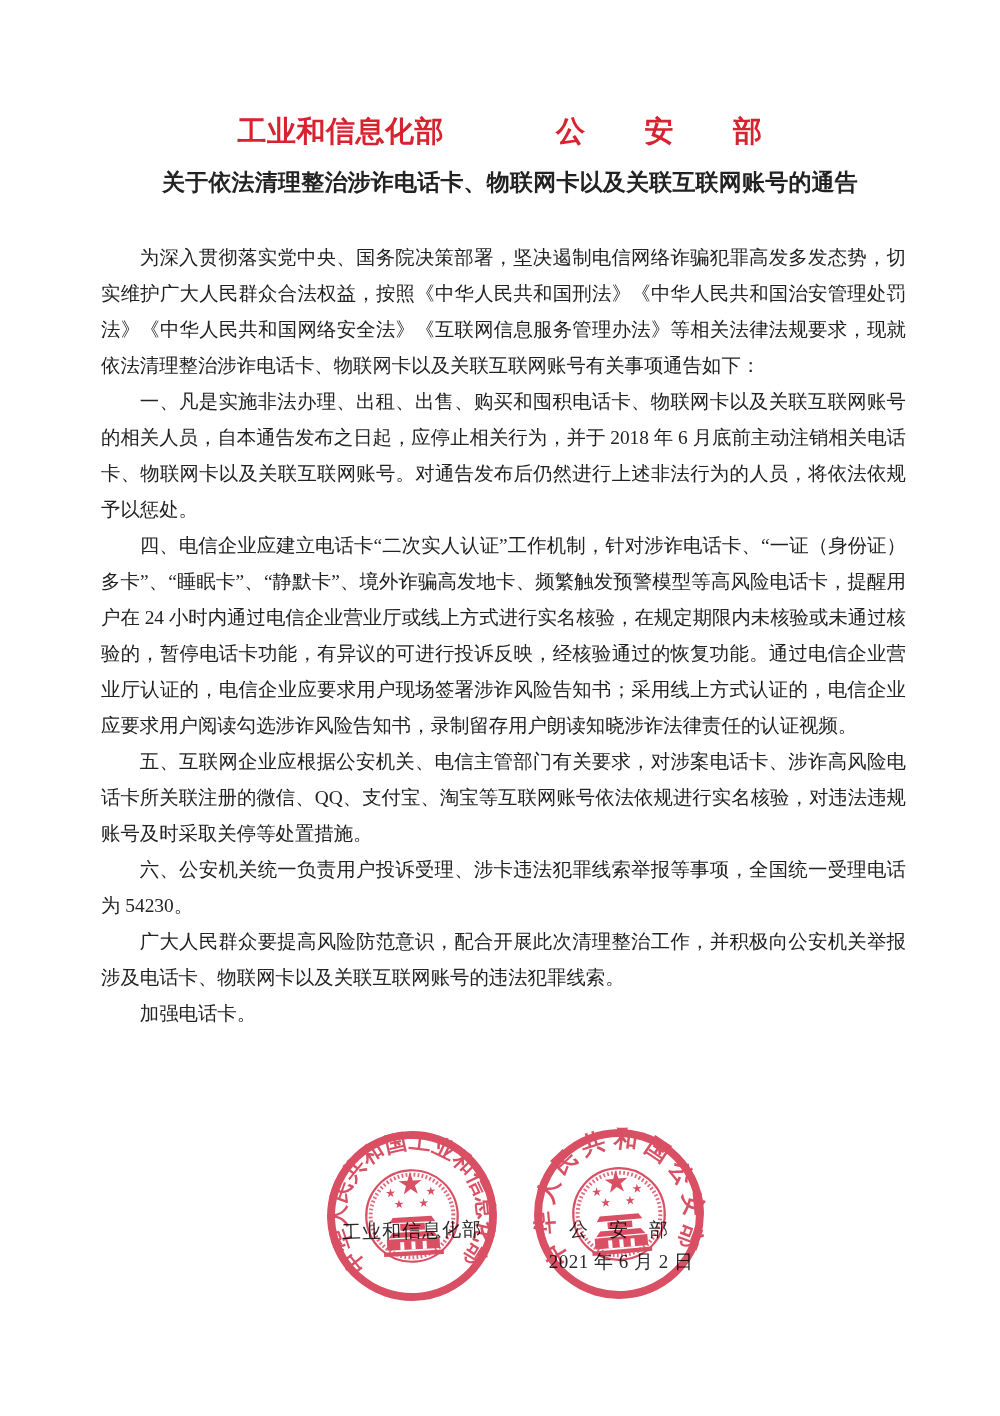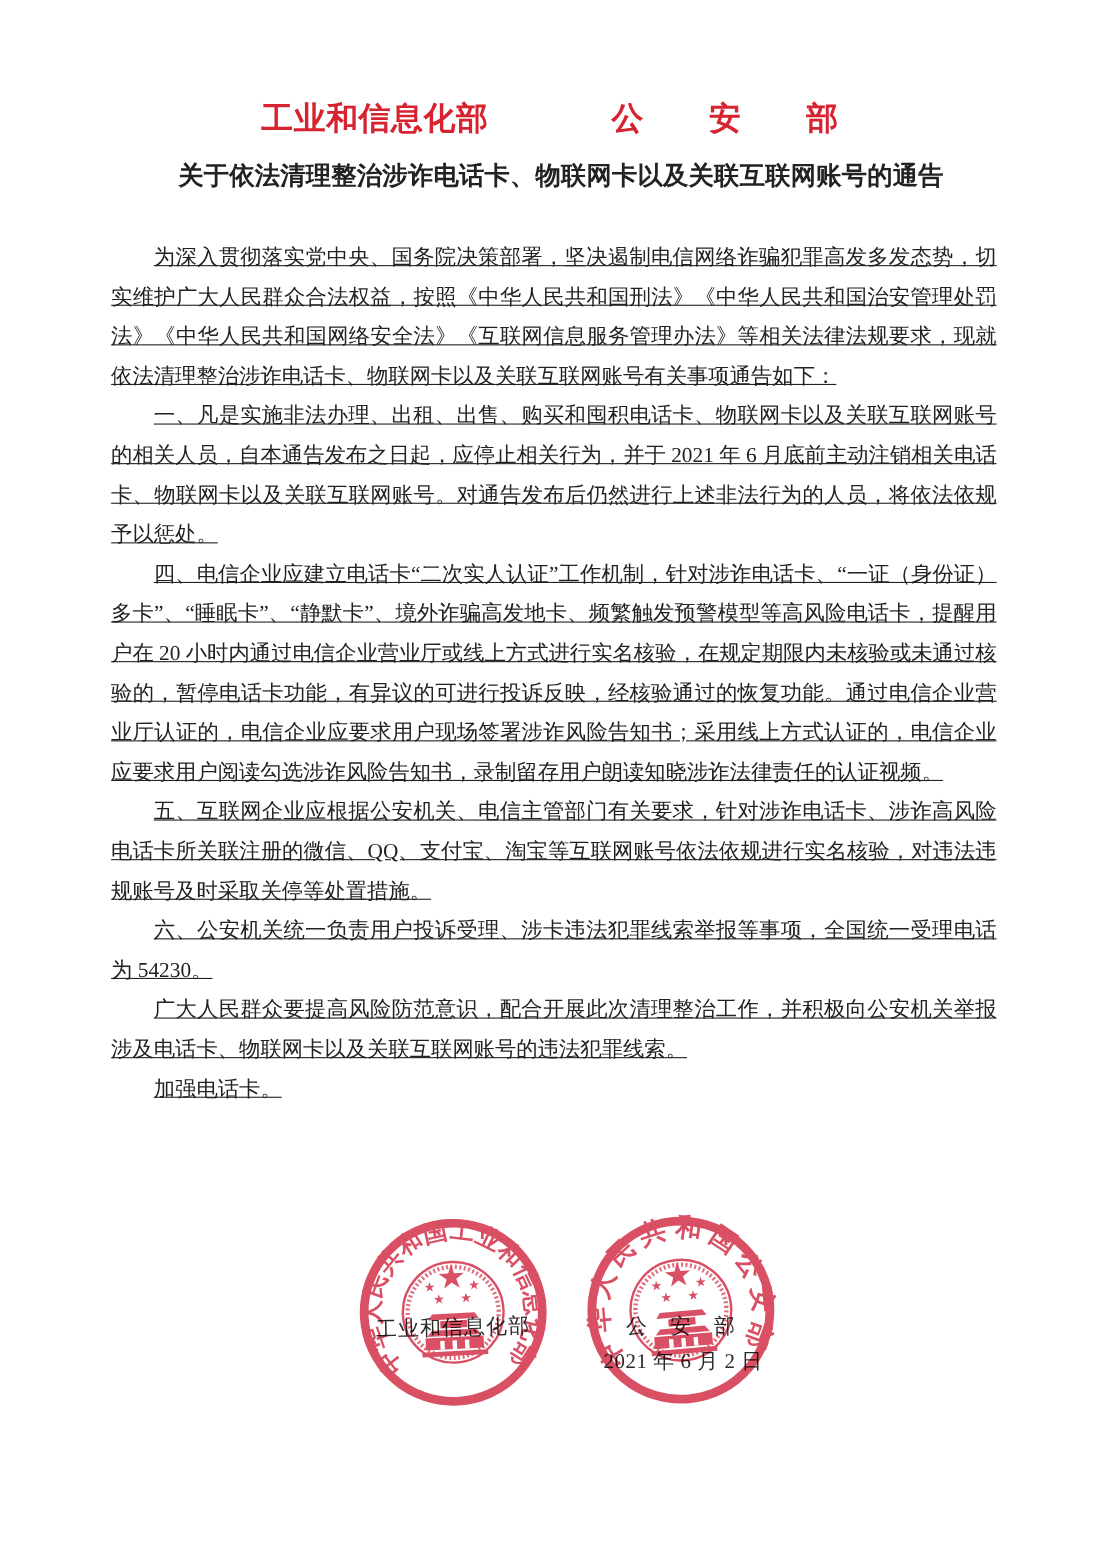--- a/index.html
+++ b/index.html
@@ -1,21 +1,21 @@
 <!DOCTYPE html>
 <html lang="zh" style="--header-red: #d6232f; --seal-red: #d53b52; --text-black: #222222;"><head>
 <meta charset="utf-8">
 <style>
   html,body{margin:0;padding:0;}
   body{
     width:1000px;height:1416px;position:relative;overflow:hidden;
     background:radial-gradient(ellipse 140% 120% at 50% 45%, #ffffff 62%, #fbfaf8 86%, #f1efec 100%);
     font-family:"Liberation Serif","DejaVu Serif",serif;
   }
-  .page{position:absolute;inset:0;}
+  .page{position:absolute;inset:0;margin-top:23px;}
 
   
   .gov-header{
     position:absolute;top:90px;left:0;width:1000px;
     display:flex;justify-content:center;align-items:baseline;gap:112px;
     color:var(--header-red);font-weight:bold;font-size:29px;line-height:36px;
     letter-spacing:0.5px;white-space:pre;
   }
 
   
@@ -23,21 +23,21 @@
     position:absolute;top:144px;left:0;width:1000px;text-align:center;
     transform:translateX(10px);
     color:var(--text-black);font-weight:bold;font-size:23px;line-height:32px;
     letter-spacing:0.2px;
   }
 
   
   .doc-body{
     position:absolute;left:101px;top:217px;width:805px;
     color:var(--text-black);font-size:19.4px;line-height:36px;
-    text-align:justify;text-justify:inter-ideograph;text-decoration:underline;
+    text-align:justify;text-justify:inter-ideograph;
   }
   .doc-body p{margin:0;text-indent:2em;}
 
   
   .seal{position:absolute;z-index:2;mix-blend-mode:multiply;opacity:.9;}
   .seal svg{display:block;width:100%;height:100%;}
   .seal-left{left:324px;top:1105px;width:176px;height:176px;transform:rotate(-3deg);}
   .seal-right{left:531px;top:1103px;width:176px;height:176px;transform:rotate(-5deg);}
   .seal-stroke{stroke:var(--seal-red);fill:none;}
   .seal-fill{fill:var(--seal-red);}
@@ -58,23 +58,23 @@
 
   <div class="gov-header">
     <span>工业和信息化部</span>
     <span>公　　安　　部</span>
   </div>
 
   <div class="doc-title">关于依法清理整治涉诈电话卡、物联网卡以及关联互联网账号的通告</div>
 
   <div class="doc-body">
     <p>为深入贯彻落实党中央、国务院决策部署，坚决遏制电信网络诈骗犯罪高发多发态势，切实维护广大人民群众合法权益，按照《中华人民共和国刑法》《中华人民共和国治安管理处罚法》《中华人民共和国网络安全法》《互联网信息服务管理办法》等相关法律法规要求，现就依法清理整治涉诈电话卡、物联网卡以及关联互联网账号有关事项通告如下：</p>
-    <p>一、凡是实施非法办理、出租、出售、购买和囤积电话卡、物联网卡以及关联互联网账号的相关人员，自本通告发布之日起，应停止相关行为，并于 2021 年 6 月底前主动注销相关电话卡、物联网卡以及关联互联网账号。对通告发布后仍然进行上述非法行为的人员，将依法依规予以惩处。</p>
-    <p>四、电信企业应建立电话卡“二次实人认证”工作机制，针对涉诈电话卡、“一证（身份证）多卡”、“睡眠卡”、“静默卡”、境外诈骗高发地卡、频繁触发预警模型等高风险电话卡，提醒用户在 20 小时内通过电信企业营业厅或线上方式进行实名核验，在规定期限内未核验或未通过核验的，暂停电话卡功能，有异议的可进行投诉反映，经核验通过的恢复功能。通过电信企业营业厅认证的，电信企业应要求用户现场签署涉诈风险告知书；采用线上方式认证的，电信企业应要求用户阅读勾选涉诈风险告知书，录制留存用户朗读知晓涉诈法律责任的认证视频。</p>
-    <p>五、互联网企业应根据公安机关、电信主管部门有关要求，针对涉诈电话卡、涉诈高风险电话卡所关联注册的微信、QQ、支付宝、淘宝等互联网账号依法依规进行实名核验，对违法违规账号及时采取关停等处置措施。</p>
+    <p>一、凡是实施非法办理、出租、出售、购买和囤积电话卡、物联网卡以及关联互联网账号的相关人员，自本通告发布之日起，应停止相关行为，并于 2018 年 6 月底前主动注销相关电话卡、物联网卡以及关联互联网账号。对通告发布后仍然进行上述非法行为的人员，将依法依规予以惩处。</p>
+    <p>四、电信企业应建立电话卡“二次实人认证”工作机制，针对涉诈电话卡、“一证（身份证）多卡”、“睡眠卡”、“静默卡”、境外诈骗高发地卡、频繁触发预警模型等高风险电话卡，提醒用户在 24 小时内通过电信企业营业厅或线上方式进行实名核验，在规定期限内未核验或未通过核验的，暂停电话卡功能，有异议的可进行投诉反映，经核验通过的恢复功能。通过电信企业营业厅认证的，电信企业应要求用户现场签署涉诈风险告知书；采用线上方式认证的，电信企业应要求用户阅读勾选涉诈风险告知书，录制留存用户朗读知晓涉诈法律责任的认证视频。</p>
+    <p>五、互联网企业应根据公安机关、电信主管部门有关要求，对涉案电话卡、涉诈高风险电话卡所关联注册的微信、QQ、支付宝、淘宝等互联网账号依法依规进行实名核验，对违法违规账号及时采取关停等处置措施。</p>
     <p>六、公安机关统一负责用户投诉受理、涉卡违法犯罪线索举报等事项，全国统一受理电话为 54230。</p>
     <p>广大人民群众要提高风险防范意识，配合开展此次清理整治工作，并积极向公安机关举报涉及电话卡、物联网卡以及关联互联网账号的违法犯罪线索。</p>
     <p>加强电话卡。</p>
   </div>
 
   <div class="sig-text sig-left">工业和信息化部</div>
   <div class="sig-text sig-right">公　安　部</div>
   <div class="sig-text sig-date">2021 年 6 月 2 日</div>
 
   <div class="seal seal-left">

